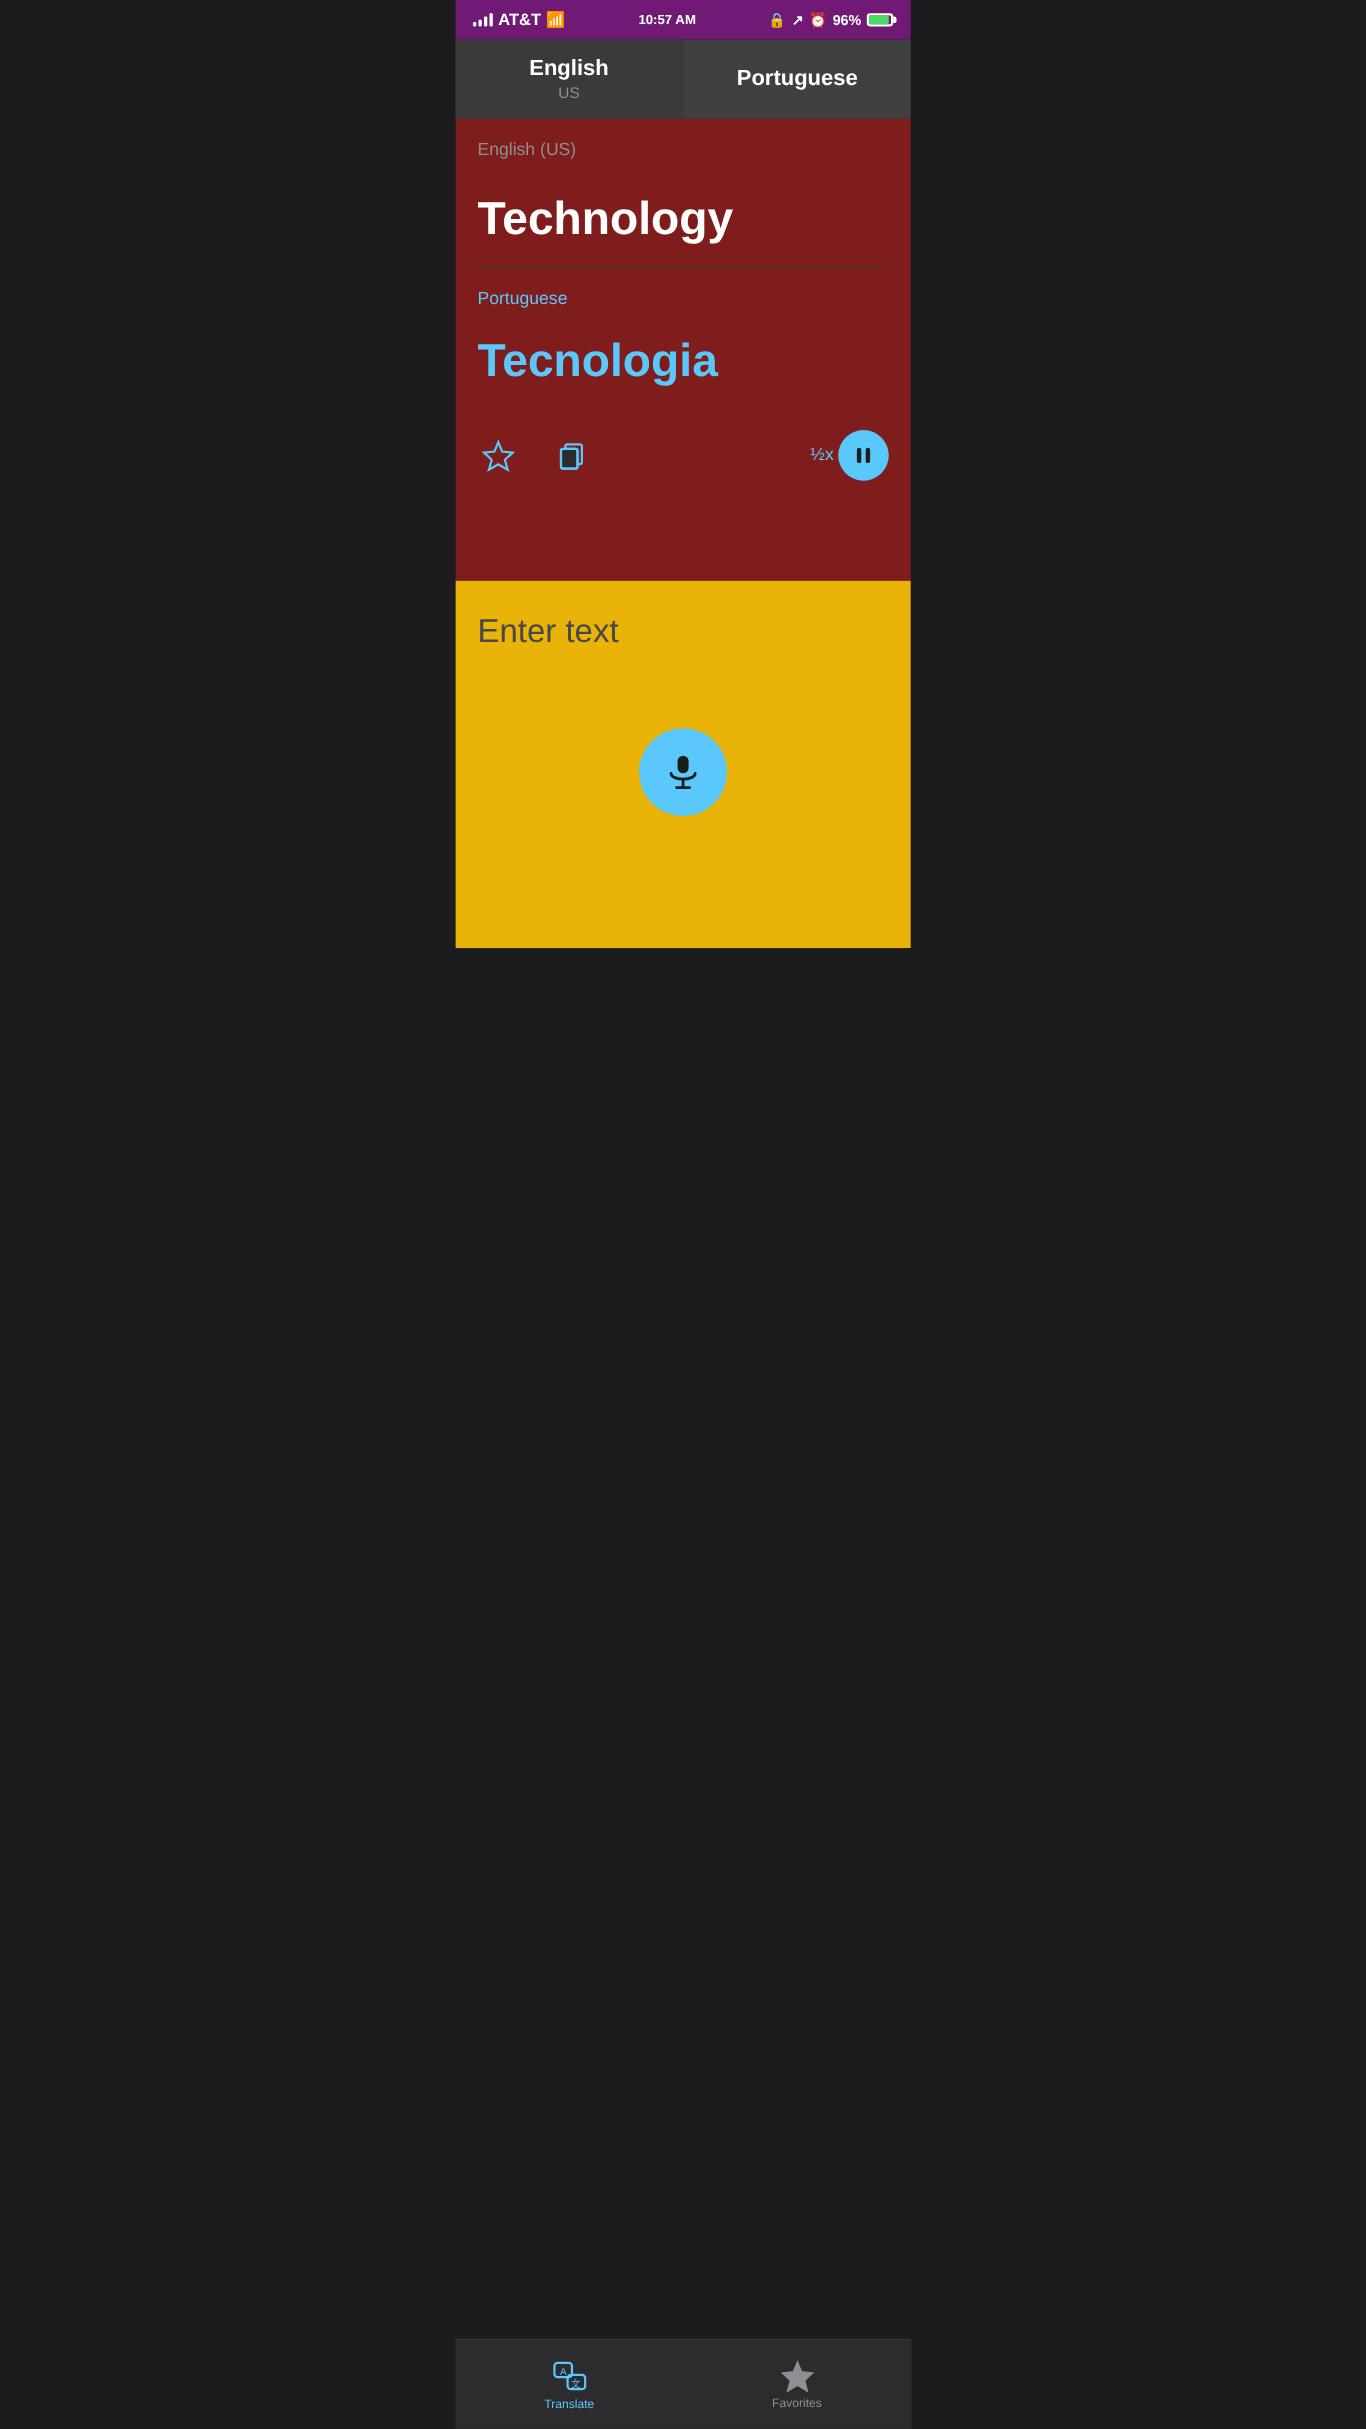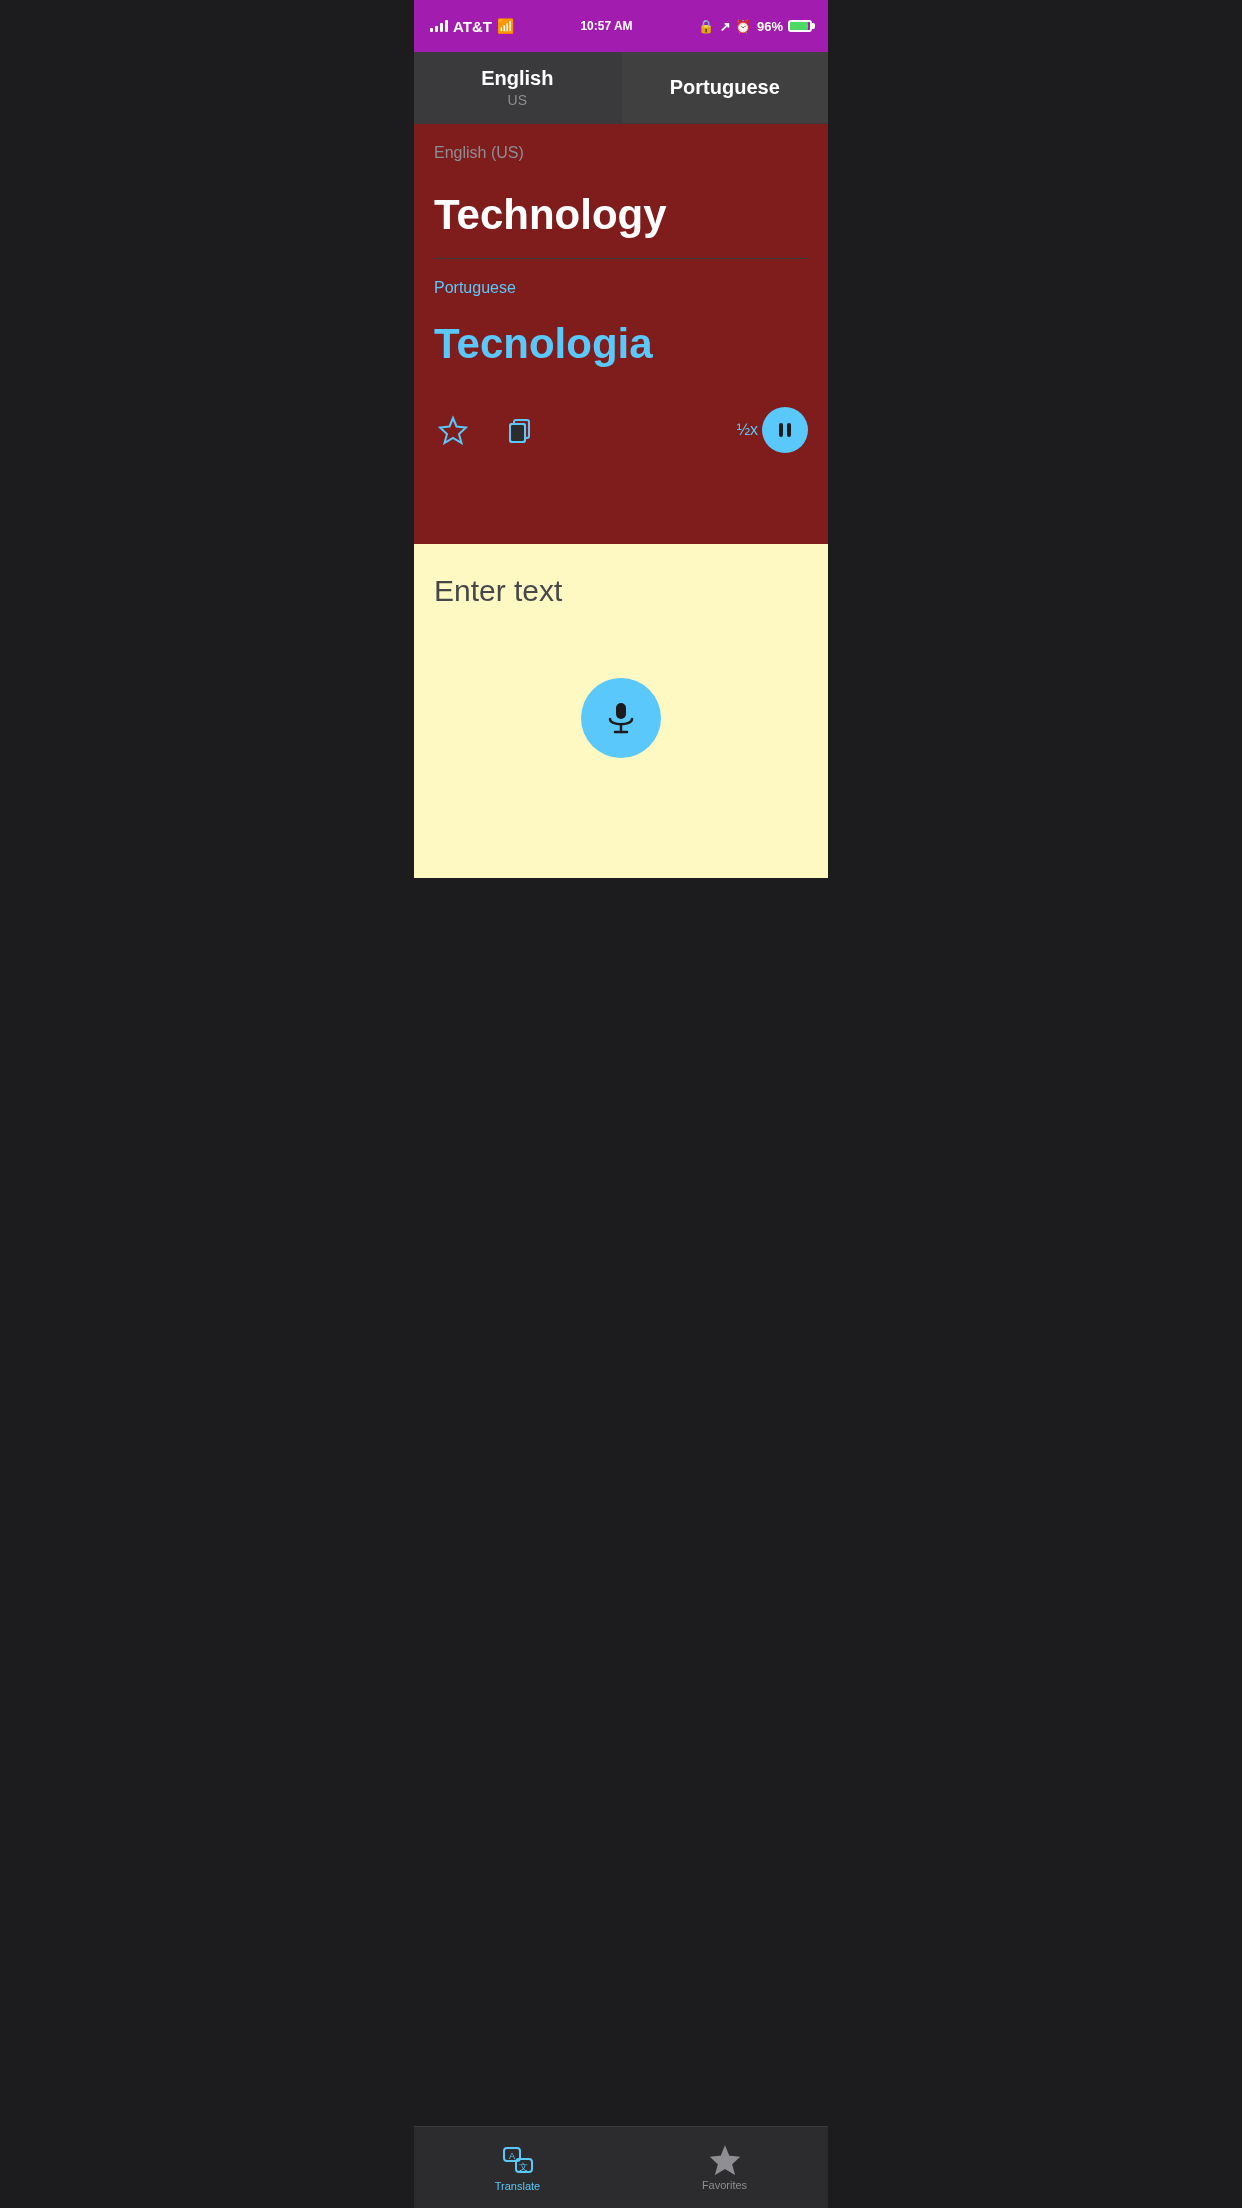--- a/index.html
+++ b/index.html
@@ -11,22 +11,22 @@
       width: 414px;
       min-height: 736px;
       margin: 0 auto;
       color: #fff;
       position: relative;
       overflow-x: hidden;
     }
 
     
     .status-bar {
-      background: #a21caf;
-      height: 52px;
+      background: #701a75;
+      height: 36px;
       display: flex;
       align-items: center;
       justify-content: space-between;
       padding: 0 16px;
       font-size: 15px;
       font-weight: 600;
     }
     .status-left { display: flex; align-items: center; gap: 5px; }
     .status-center { font-size: 12px; font-weight: 600; }
     .status-right { display: flex; align-items: center; gap: 5px; font-size: 13px; }
@@ -223,21 +223,21 @@
     }
     .pause-bar {
       width: 4px;
       height: 14px;
       background: #1c1c1e;
       border-radius: 2px;
     }
 
     
     .input-area {
-      background: #fef9c3;
+      background: #eab308;
       min-height: 300px;
       padding: 30px 20px 20px 20px;
       display: flex;
       flex-direction: column;
       align-items: center;
     }
 
     .text-input-placeholder {
       font-size: 30px;
       color: #48484a;

